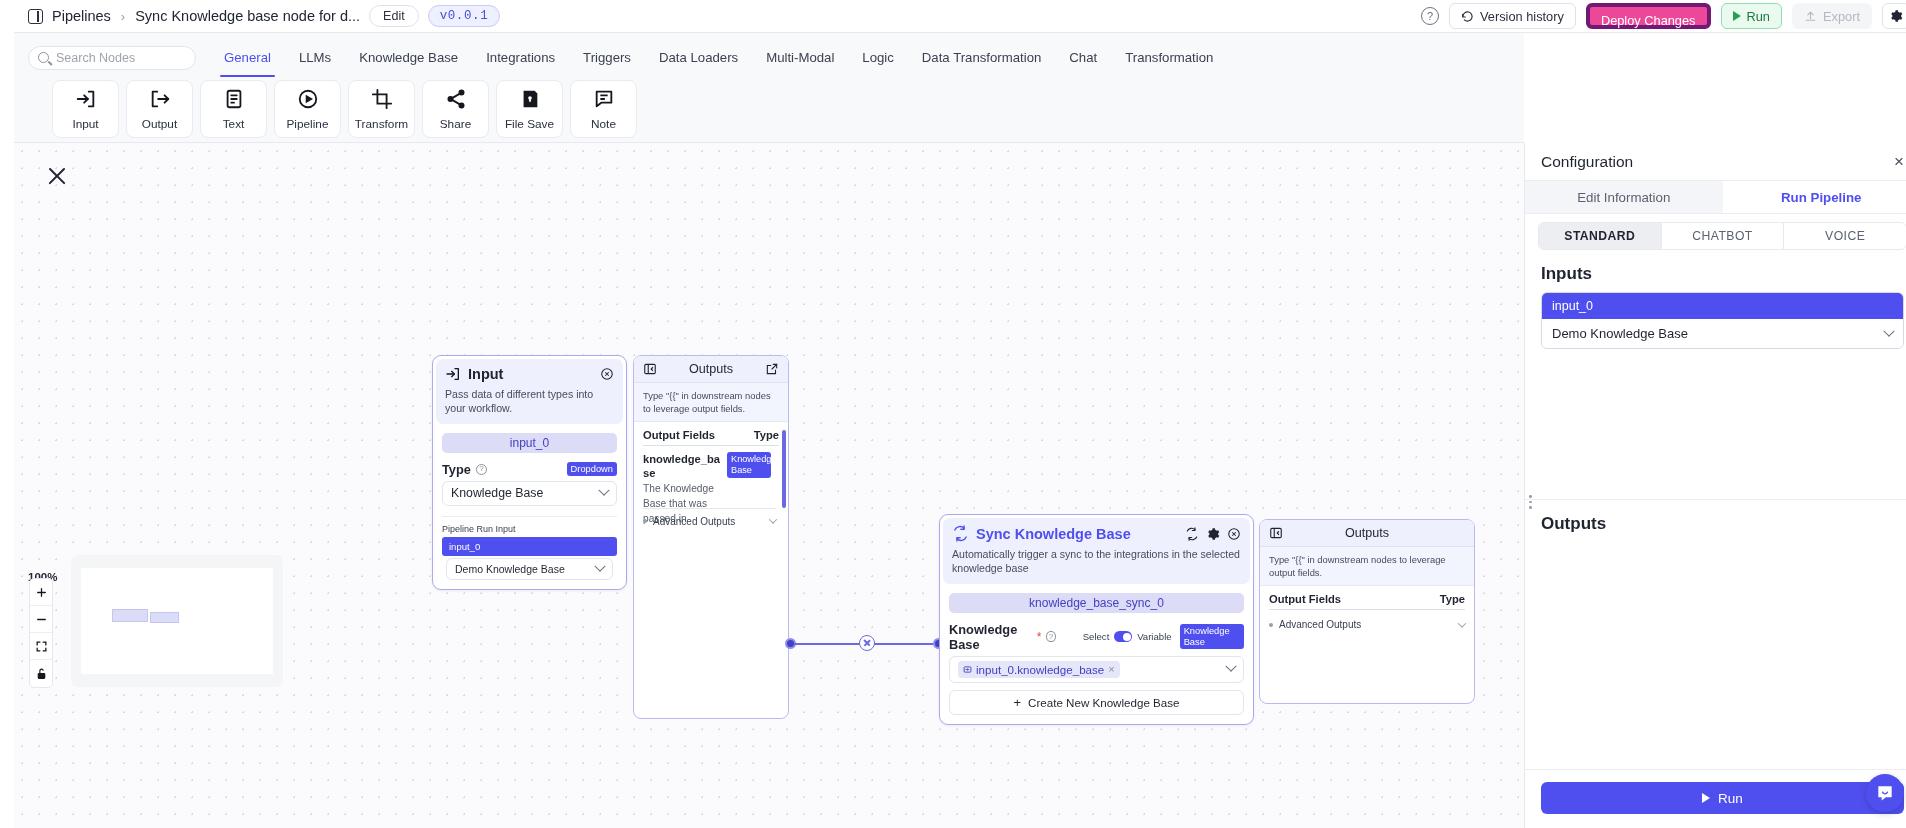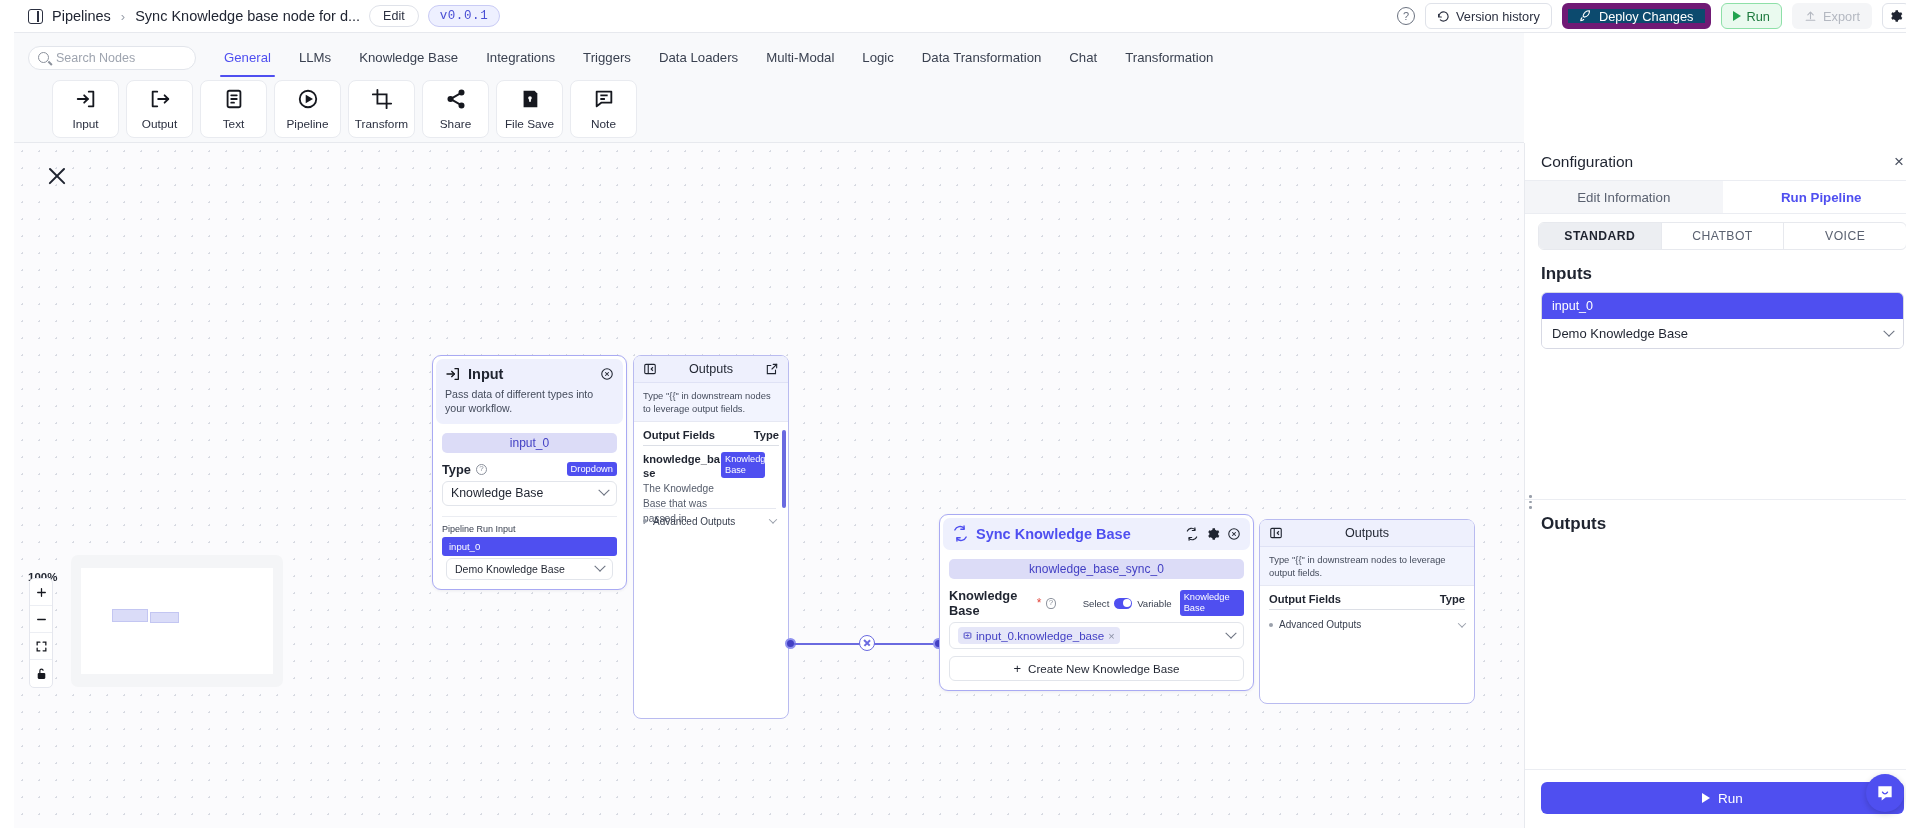--- a/index.html
+++ b/index.html
@@ -47,21 +47,21 @@
   .help-ic {
     width: 18px; height: 18px; border: 1.4px solid #6b7280; border-radius: 50%;
     color: #6b7280; font-size: 11px; display: flex; align-items: center; justify-content: center;
     cursor: pointer;
   }
   .btn {
     height: 26px; border-radius: 6px; display: inline-flex; align-items: center; gap: 6px;
     padding: 0 11px; font-size: 12.8px; cursor: pointer; white-space: nowrap;
   }
   .btn-outline { border: 1px solid #dfe2e9; background: #fff; color: #2b3040; justify-content: flex-end; }
-  .btn-deploy { background: #0c4a6e; color: #fff; border: 6px solid #701a75; }
+  .btn-deploy { background: #ec4899; color: #fff; border: 4px solid #701a75; flex-direction: column; }
   .btn-run { border: 1px solid #8ee0a8; background: #eafaef; color: #1d7a3e; }
   .btn-export { border: 1px solid transparent; background: #f4f5f7; color: #b4b8c1; }
   .btn-gear { border: 1px solid #dfe2e9; background: #fff; width: 28px; height: 26px;
     justify-content: center; padding: 0; }
   .tri { width: 0; height: 0; border-left: 8px solid #22a34f; border-top: 5px solid transparent;
          border-bottom: 5px solid transparent; }
 
   
   .nodebar { flex: 0 0 110px; background: #f8f9fb; border-bottom: 1px solid #e7e9ee;
              position: relative; width: 1510px; }
@@ -146,21 +146,21 @@
   .opanel { position: absolute; border: 1.5px solid #b9bbf0; border-radius: 8px; background: #fff; }
   .opanel-hdr { background: #eef0fd; display: flex; align-items: center; padding: 6px 9px;
                 border-radius: 6px 6px 0 0; border-bottom: 1px solid #dfe2f5; }
   .opanel-hdr .t { flex: 1; text-align: center; font-size: 12.6px; color: #1f2430; }
   .opanel-tip { background: #f2f4fe; font-size: 9.4px; color: #454c5c; padding: 6px 9px;
                 line-height: 1.4; border-bottom: 1px solid #e6e8f3; }
   .opanel-body { padding: 7px 9px 8px 9px; position: relative; }
   .ocols { display: flex; font-size: 11.2px; font-weight: 700; color: #1f2430;
            padding-bottom: 4px; border-bottom: 1px solid #dcdfe6; }
   .ocols .c2 { margin-left: auto; }
-  .ofield { display: flex; padding-top: 6px; }
+  .ofield { display: flex; gap: 6px; padding-top: 6px; }
   .ofield .nm { font-size: 11.2px; font-weight: 700; color: #1f2430; line-height: 1.25; }
   .ofield .dsc { font-size: 10.2px; color: #555c6b; line-height: 1.45; margin-top: 2px; }
   .type-badge { background: #4f4ff0; color: #fff; font-size: 9.2px; border-radius: 3px;
                 padding: 2px 4px; line-height: 1.2; }
   .adv { display: flex; align-items: center; gap: 6px; font-size: 10px; color: #3a4150;
          border-top: 1px solid #e6e8f0; margin-top: 7px; padding-top: 7px; }
   .adv .dot { width: 4px; height: 4px; background: #9aa0ab; border-radius: 50%; }
   .adv .cv { margin-left: auto; width: 6px; height: 6px; border-right: 1.2px solid #9aa0ab;
              border-bottom: 1.2px solid #9aa0ab; transform: rotate(45deg) translate(-1px,-1px); }
   .scrollbar { position: absolute; right: 2px; top: 8px; width: 4px; height: 78px;
@@ -474,20 +474,21 @@
               </svg>
               <svg width="14" height="14" viewBox="0 0 24 24" fill="#1f2430">
                 <path d="M12 8.5a3.5 3.5 0 1 0 0 7 3.5 3.5 0 0 0 0-7zm9 3.5c0-.6-.05-1.1-.14-1.65l2.02-1.5-2-3.46-2.38.93a8.6 8.6 0 0 0-2.85-1.65L15.3 2h-4l-.35 2.67a8.6 8.6 0 0 0-2.85 1.65l-2.38-.93-2 3.46 2.02 1.5A9.5 9.5 0 0 0 5.6 12c0 .56.05 1.11.14 1.65l-2.02 1.5 2 3.46 2.38-.93c.83.72 1.8 1.29 2.85 1.65l.35 2.67h4l.35-2.67a8.6 8.6 0 0 0 2.85-1.65l2.38.93 2-3.46-2.02-1.5c.09-.54.14-1.09.14-1.65z"></path>
               </svg>
               <svg width="14" height="14" viewBox="0 0 24 24" fill="none" stroke="#1f2430" stroke-width="1.8">
                 <circle cx="12" cy="12" r="9"></circle>
                   <path d="M9 9l6 6M15 9l-6 6"></path>
               </svg>
             </span>
           </div>
+          <div class="node-desc">Automatically trigger a sync to the integrations in the selected knowledge base</div>
         </div>
         <div class="node-body">
           <div class="name-chip">knowledge_base_sync_0</div>
           <div class="field-row">
             <span class="field-lbl">Knowledge Base</span>
             <span style="color:#e2463c; font-size:12px;">*</span>
             <span class="qmark">?</span>
             <span style="margin-left:22px; font-size:9.6px; color:#3a4150;">Select</span>
             <span style="width:22px;height:11px;border-radius:7px;background:#4f4ff0;position:relative;display:inline-block;">
               <span style="position:absolute;right:1.5px;top:1.5px;width:8px;height:8px;border-radius:50%;background:#fff;"></span>

